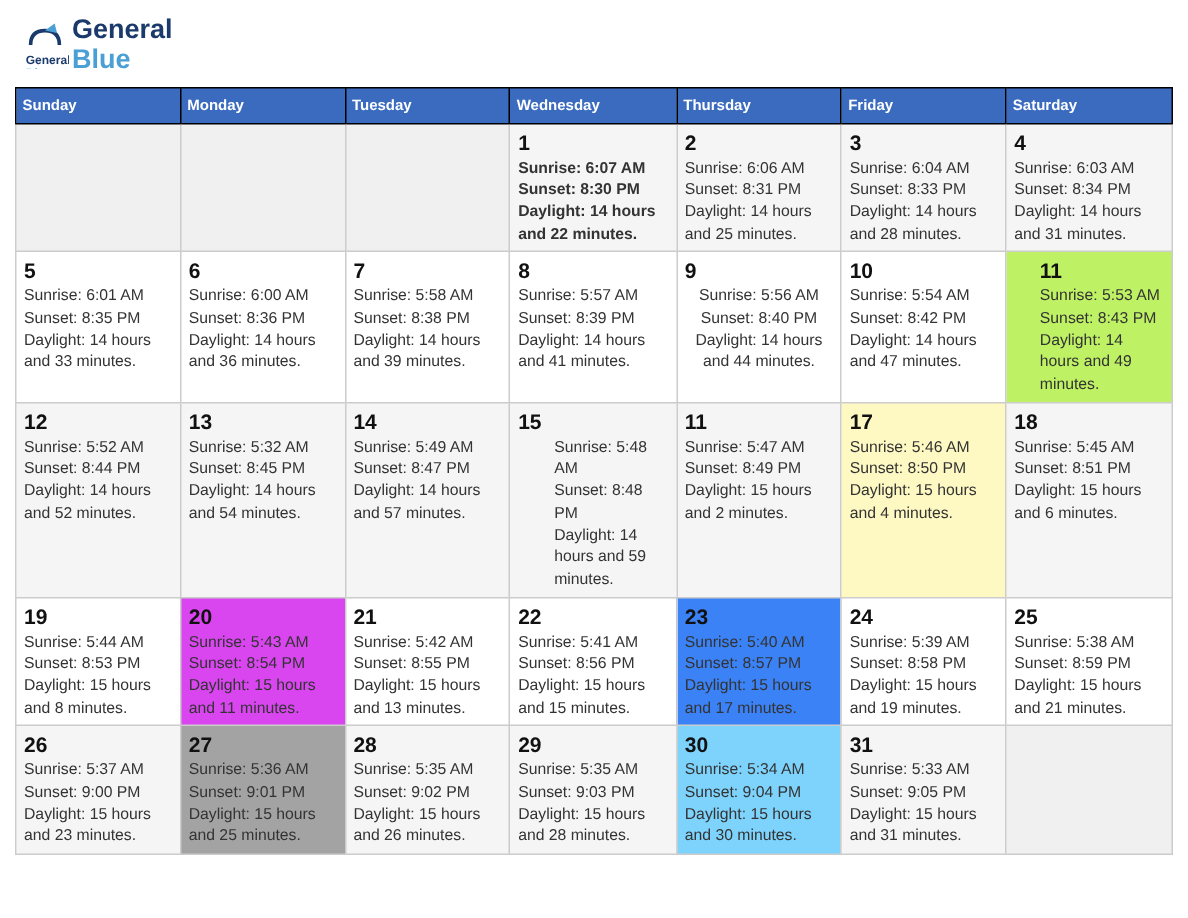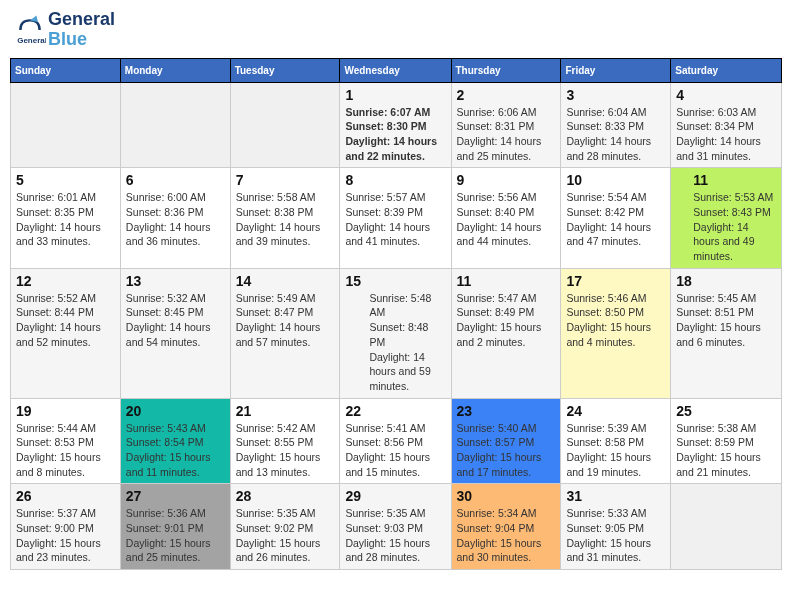--- a/index.html
+++ b/index.html
@@ -172,21 +172,21 @@
 Daylight: 14 hours and 39 minutes.</div>
         </td>
         <td style="background-color: rgb(255, 255, 255);">
           <div class="day-num">8</div>
           <div class="day-info" style="white-space: pre-line;">Sunrise: 5:57 AM
 Sunset: 8:39 PM
 Daylight: 14 hours and 41 minutes.</div>
         </td>
         <td style="background-color: rgb(255, 255, 255);">
           <div class="day-num">9</div>
-          <div class="day-info" style="white-space: pre-line;">Sunrise: 5:56 AM
+          <div class="day-info" style="white-space: pre-line; text-align: center;">Sunrise: 5:56 AM
 Sunset: 8:40 PM
 Daylight: 14 hours and 44 minutes.</div>
         </td>
         <td style="background-color: rgb(255, 255, 255);">
           <div class="day-num">10</div>
           <div class="day-info" style="white-space: pre-line;">Sunrise: 5:54 AM
 Sunset: 8:42 PM
 Daylight: 14 hours and 47 minutes.</div>
         </td>
         <td style="background-color: #bef264; padding-left: 22px;">
@@ -240,21 +240,21 @@
 Daylight: 15 hours and 6 minutes.</div>
         </td>
       </tr>
       <tr>
         <td style="background-color: rgb(255, 255, 255);">
           <div class="day-num">19</div>
           <div class="day-info" style="white-space: pre-line;">Sunrise: 5:44 AM
 Sunset: 8:53 PM
 Daylight: 15 hours and 8 minutes.</div>
         </td>
-        <td style="background-color: #14b8a6;">
+        <td style="background-color: #d946ef;">
           <div class="day-num">20</div>
           <div class="day-info" style="white-space: pre-line;">Sunrise: 5:43 AM
 Sunset: 8:54 PM
 Daylight: 15 hours and 11 minutes.</div>
         </td>
         <td style="background-color: rgb(255, 255, 255);">
           <div class="day-num">21</div>
           <div class="day-info" style="white-space: pre-line;">Sunrise: 5:42 AM
 Sunset: 8:55 PM
 Daylight: 15 hours and 13 minutes.</div>
@@ -302,21 +302,21 @@
           <div class="day-info" style="white-space: pre-line;">Sunrise: 5:35 AM
 Sunset: 9:02 PM
 Daylight: 15 hours and 26 minutes.</div>
         </td>
         <td style="background-color: rgb(245, 245, 245);">
           <div class="day-num">29</div>
           <div class="day-info" style="white-space: pre-line;">Sunrise: 5:35 AM
 Sunset: 9:03 PM
 Daylight: 15 hours and 28 minutes.</div>
         </td>
-        <td style="background-color: #fdba74;">
+        <td style="background-color: #7dd3fc;">
           <div class="day-num">30</div>
           <div class="day-info" style="white-space: pre-line;">Sunrise: 5:34 AM
 Sunset: 9:04 PM
 Daylight: 15 hours and 30 minutes.</div>
         </td>
         <td style="background-color: rgb(245, 245, 245);">
           <div class="day-num">31</div>
           <div class="day-info" style="white-space: pre-line;">Sunrise: 5:33 AM
 Sunset: 9:05 PM
 Daylight: 15 hours and 31 minutes.</div>

